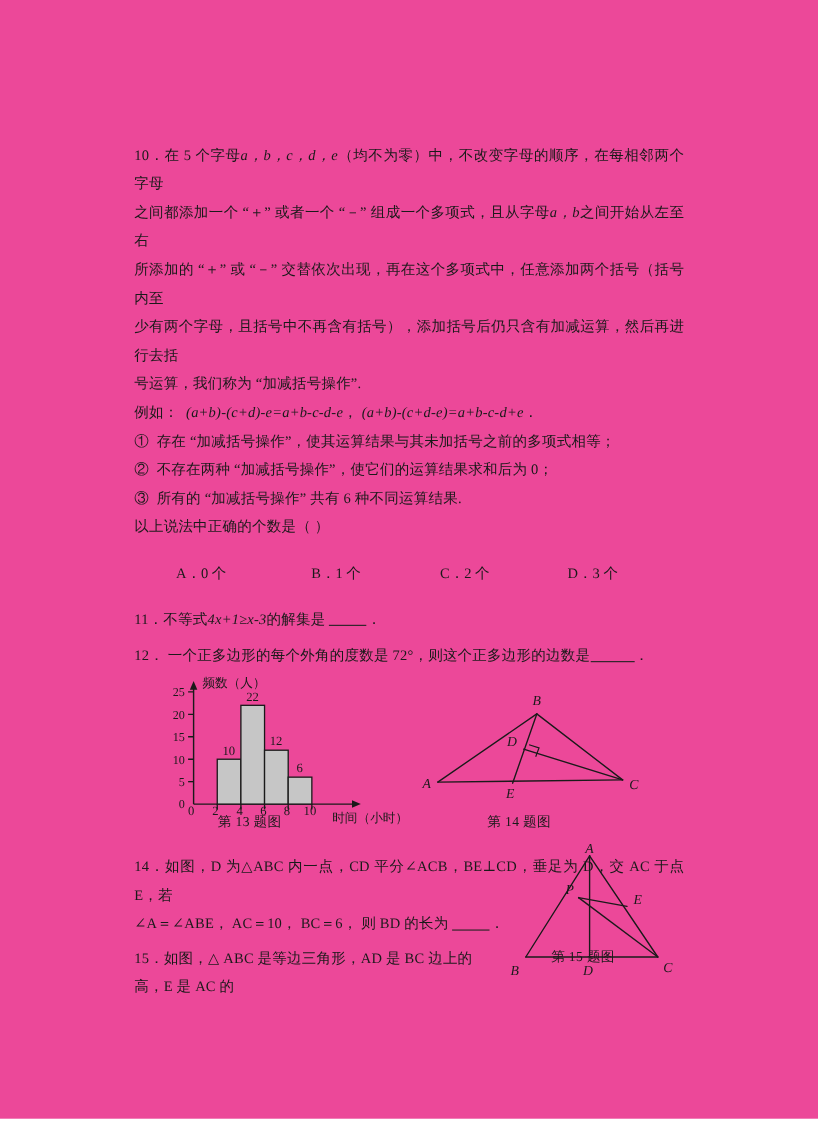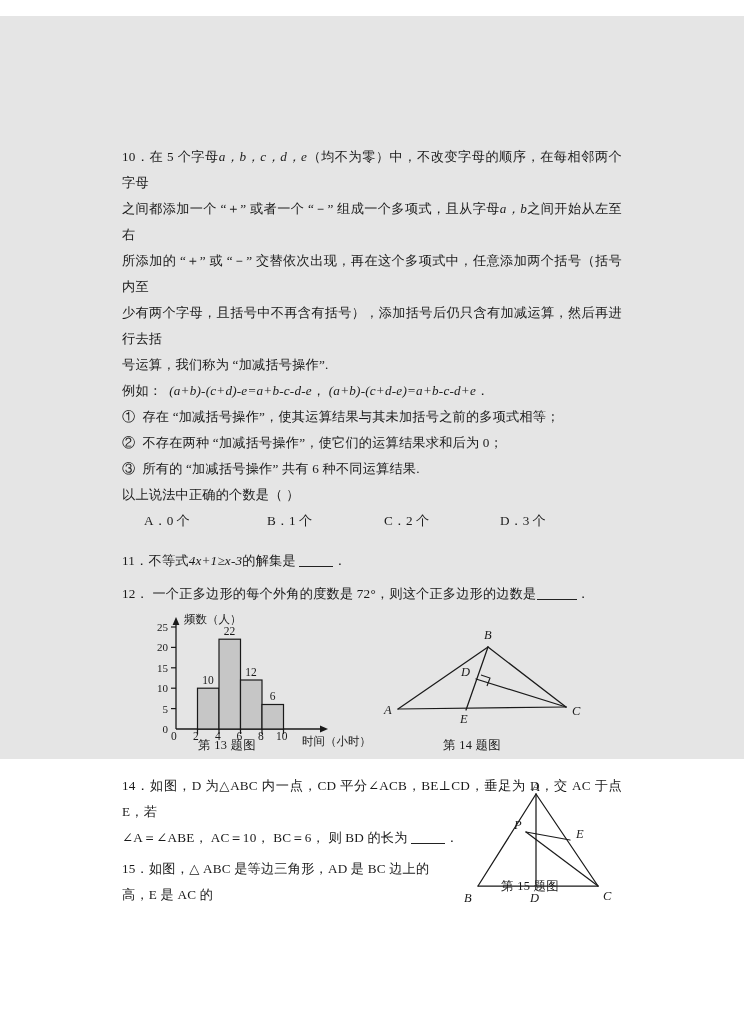--- a/index.html
+++ b/index.html
@@ -10,24 +10,24 @@
   body {
     width: 744px;
     height: 1033px;
     position: relative;
     font-family: "Liberation Serif", "DejaVu Serif", serif;
     color: #1a1a1a;
     overflow: hidden;
   }
   .page {
     position: absolute;
-    left: 0; top: 16px;
+    left: 0; top: 0;
     width: 744px;
-    height: 743px;
-    background: #e5e5e5;
+    height: 1017px;
+    background: #ec4899;
   }
   .content {
     position: absolute;
     left: 122px;
     top: 128px;
     width: 500px;
   }
   .para {
     font-size: 13.2px;
     line-height: 26px;
@@ -48,21 +48,21 @@
   .bold-head {
     font-weight: bold;
     font-size: 13.4px;
     line-height: 25px;
     margin: 0;
     letter-spacing: 0.1px;
   }
   .opts {
     font-size: 13.2px;
     line-height: 26px;
-    margin: 0;
+    margin: 16px;
     display: block;
     position: relative;
     height: 26px;
   }
   .opt {
     position: absolute;
     white-space: nowrap;
   }
   .circnum {
     font-size: 13.2px;

